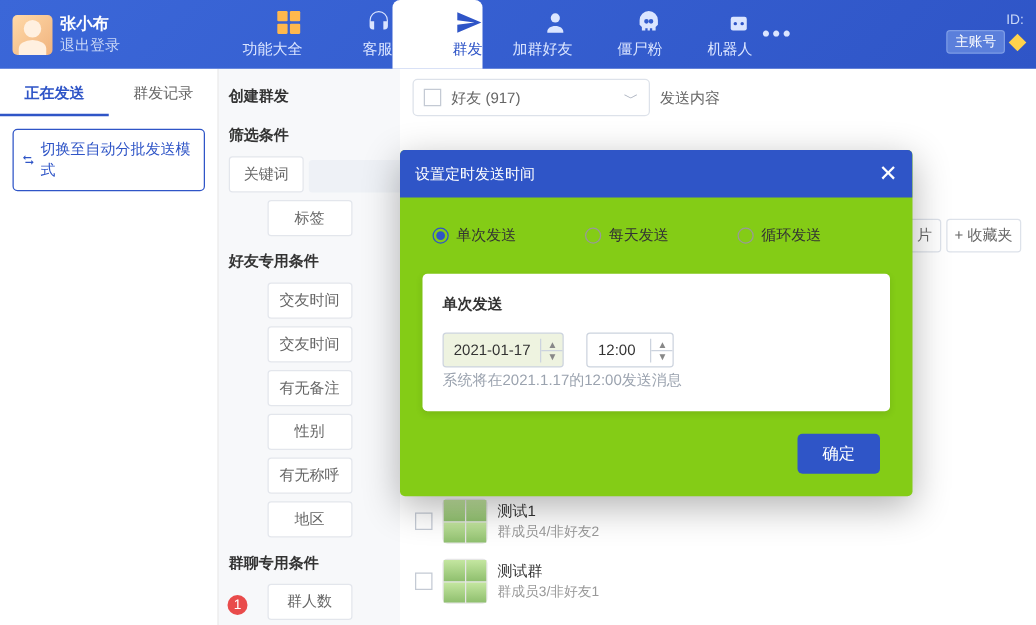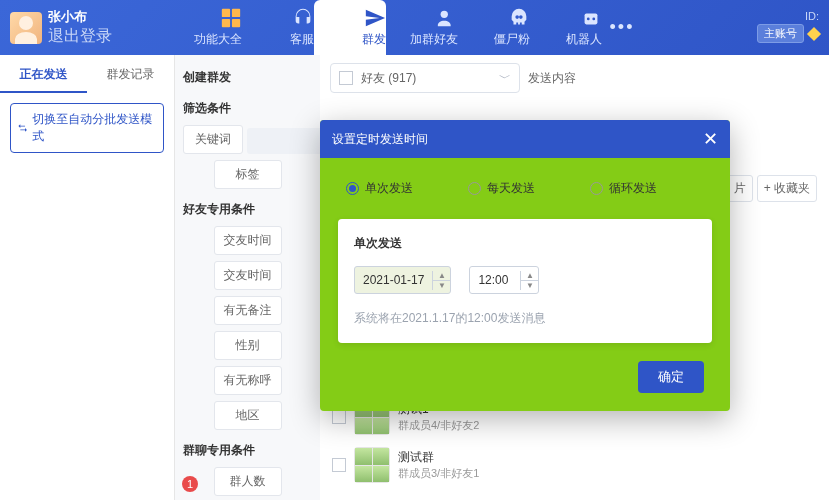--- a/index.html
+++ b/index.html
@@ -4,21 +4,21 @@
 <style>
 *{margin:0;padding:0;box-sizing:border-box;font-family:"Microsoft YaHei","PingFang SC",sans-serif;font-size:12px}
 body{width:829px;height:500px;overflow:hidden;background:#fff;color:#333;position:relative}
 
 .topbar{height:55px;background:linear-gradient(135deg,#3b67d8 0%,#2f55c7 100%);display:flex;align-items:center;padding:0 10px;color:#fff;position:relative}
 .user-block{display:flex;align-items:center;width:160px}
 .avatar{width:32px;height:32px;border-radius:4px;background:linear-gradient(135deg,#ffd9a8,#f0b37e);margin-right:6px;position:relative;overflow:hidden}
 .avatar::before{content:"";position:absolute;width:14px;height:14px;border-radius:50%;background:#fff0e0;top:4px;left:9px}
 .avatar::after{content:"";position:absolute;width:22px;height:14px;border-radius:50% 50% 0 0;background:#fff0e0;bottom:-2px;left:5px}
 .user-name{font-weight:600;font-size:13px}
-.logout{font-size:16px;color:#c9d7f7;cursor:pointer}
+.logout{font-size:12px;color:#c9d7f7;cursor:pointer}
 .nav{display:flex;height:100%}
 .nav-item{width:72px;display:flex;flex-direction:column;align-items:flex-end;justify-content:center;gap:2px;color:#dbe5ff;cursor:pointer;position:relative}
 .nav-item.active{background:#fff;border-radius:6px 6px 0 0}
 .nav-item.active .nav-label,.nav-item.active svg{color:#2f55c7;fill:#2f55c7}
 .nav-item svg{fill:#dbe5ff}
 .nav-label{font-size:12px}
 .nav-more{width:40px;display:flex;align-items:center;justify-content:center;color:#dbe5ff;font-size:18px;letter-spacing:2px}
 .id-box{position:absolute;right:10px;top:10px;text-align:right}
 .id-label{color:#c9d7f7;font-size:11px}
 .main-acct{display:inline-block;background:#5b7fdb;border:1px solid #7d9ce6;border-radius:3px;padding:1px 6px;font-size:11px;margin-top:2px}
@@ -56,21 +56,21 @@
 .modal-head{background:#2f55c7;color:#fff;padding:10px 12px;display:flex;align-items:center;justify-content:space-between}
 .close-icon{cursor:pointer;font-size:18px;line-height:1}
 .modal-body{padding:18px 26px}
 .radio-row{display:flex;gap:55px;padding:4px 0 18px}
 .radio-opt{display:flex;align-items:center;gap:6px;color:#333;cursor:pointer}
 .radio{width:13px;height:13px;border:1px solid #999;border-radius:50%;display:inline-flex;align-items:center;justify-content:center}
 .radio.checked{border-color:#2f55c7}
 .radio.checked::after{content:"";width:7px;height:7px;border-radius:50%;background:#2f55c7}
 .card{background:#fff;box-shadow:0 2px 6px rgba(0,0,0,0.1);border-radius:4px;padding:16px;margin:4px -8px 10px}
 .card-title{font-weight:600;margin-bottom:14px}
-.dt-row{display:flex;gap:18px;margin-bottom:16px}
+.dt-row{display:flex;gap:18px;margin-bottom:2px}
 .date-field,.time-field{display:flex;border:1px solid #ccd3de;border-radius:3px;height:28px;align-items:center}
 .date-field{background:#eef3e0}
 .date-val{padding:0 8px;color:#333}
 .stepper{width:18px;border-left:1px solid #ccd3de;display:flex;flex-direction:column}
 .stepper div{flex:1;display:flex;align-items:center;justify-content:center;color:#888;font-size:8px;cursor:pointer}
 .stepper div:first-child{border-bottom:1px solid #ccd3de}
 .hint{color:#9ba3af;font-size:12px;margin-top:2px}
 .modal-foot{display:flex;justify-content:flex-end;padding:8px 0 0}
 .ok-btn{background:#2f55c7;color:#fff;border:none;border-radius:4px;padding:7px 20px;cursor:pointer;font-size:13px}
 </style>

